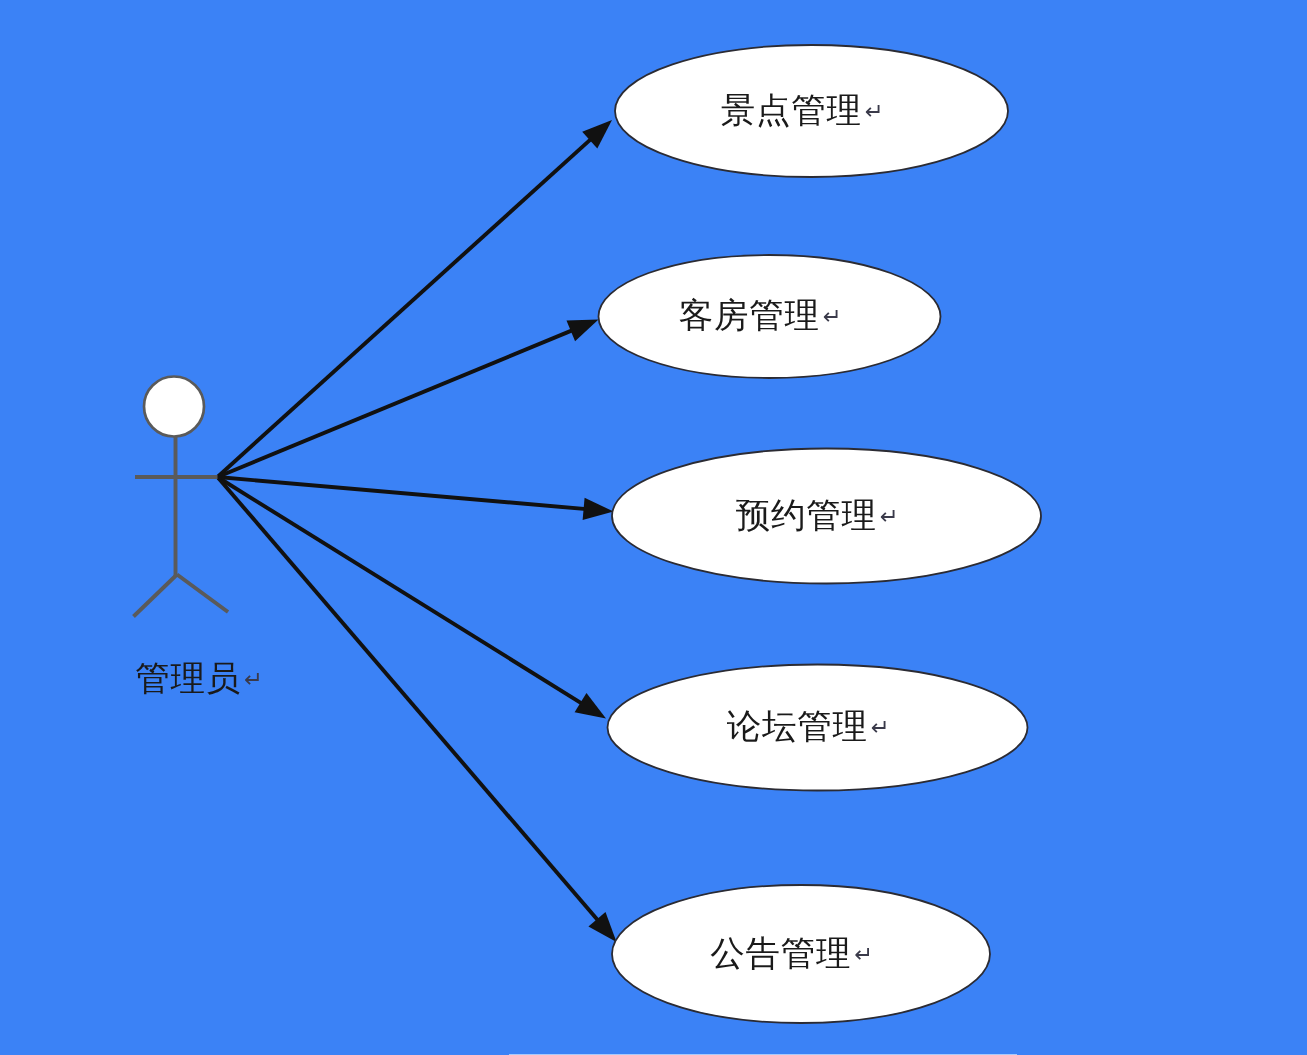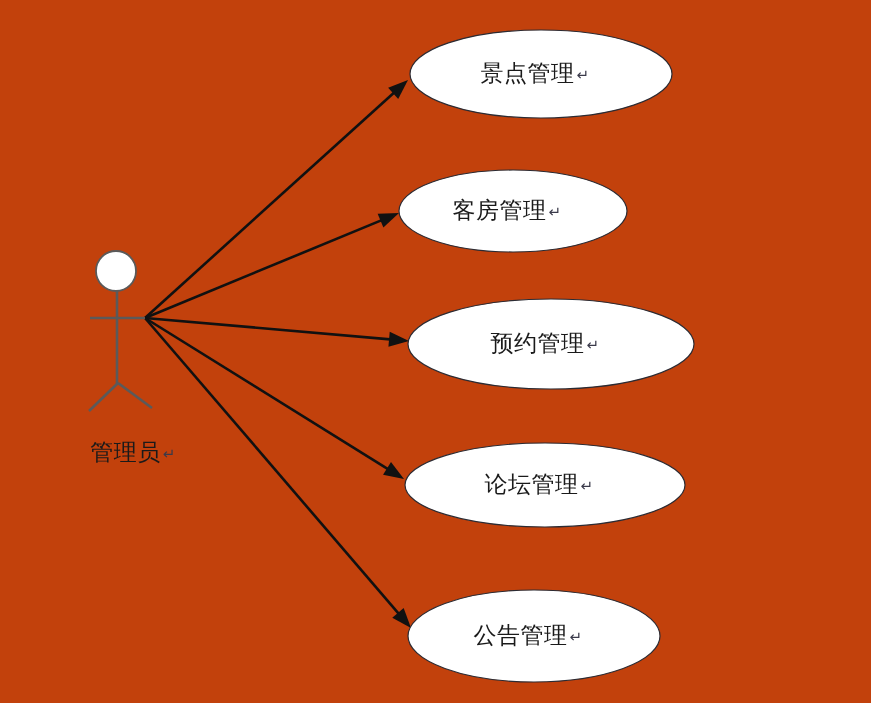--- a/index.html
+++ b/index.html
@@ -11,21 +11,21 @@
   body {
     width: 871px;
     height: 703px;
     font-family: "Liberation Serif", "DejaVu Serif", serif;
     overflow: hidden;
   }
   #diagram-root {
     position: relative;
     width: 871px;
     height: 703px;
-    background: #c2410c;
+    background: #3b82f6;
   }
   #usecase-svg {
     display: block;
     width: 871px;
     height: 703px;
   }
   .ellipse-shape {
     fill: #ffffff;
     stroke: #2b2b33;
     stroke-width: 1.2;

